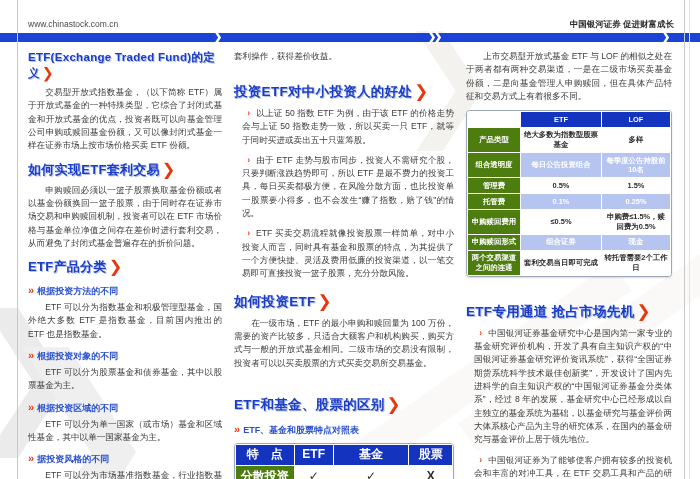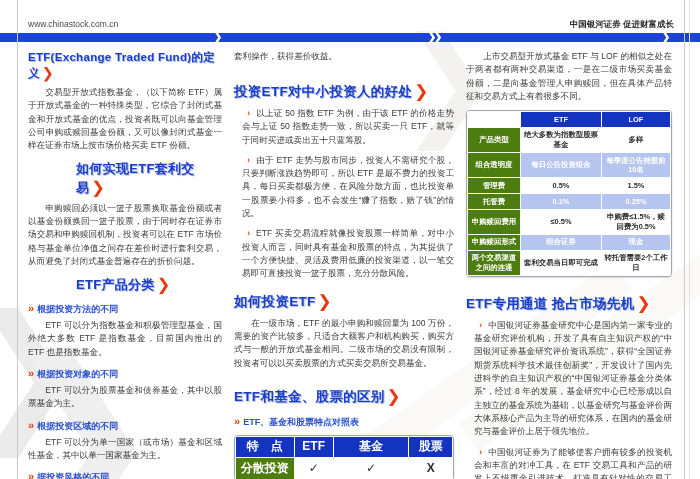--- a/index.html
+++ b/index.html
@@ -30,21 +30,21 @@
   .ws1{left:240px;top:380px;} .ws2{left:430px;top:300px;}
 
   
   .cols{position:absolute;left:28px;top:50px;width:648px;display:flex;gap:12px;z-index:1;}
   .col{position:relative;}
   .col1{width:194px;} .col2{width:220px;} .col3{width:206px;}
 
   
   .hd{color:#1b3dc6;font-weight:bold;text-shadow:1px 1px 0 #b7c5ec;letter-spacing:0.3px;margin:0 0 5px 0;}
   .hd .arr{color:#e8380d;text-shadow:none;font-size:1.25em;margin-left:2px;vertical-align:-1px;}
-  .hd-s{font-size:11.5px;} .hd-m{font-size:13px;margin-left:48px;} .hd-l{font-size:13.5px;}
+  .hd-s{font-size:11.5px;} .hd-m{font-size:13px;} .hd-l{font-size:13.5px;}
 
   
   .sub{color:#2a50cc;font-weight:bold;font-size:9px;margin:8px 0 3px 0;}
   .sub .mk{color:#e8380d;font-size:11px;letter-spacing:-1px;margin-right:4px;}
 
   
   .p{font-size:8.6px;color:#3b3b3b;line-height:1.55;margin:0 0 7px 0;text-align:justify;}
   .ind{text-indent:2em;}
   .bullet{font-size:8.6px;color:#3b3b3b;line-height:1.55;margin:0 0 7px 8px;text-align:justify;text-indent:0.6em;}
   .bullet .bm{color:#e8380d;font-weight:bold;margin-right:6px;}
@@ -55,21 +55,21 @@
   table{width:100%;border-collapse:separate;border-spacing:1px;background:#fff;}
   td,th{padding:2.5px 2px;text-align:center;vertical-align:middle;line-height:1.3;}
   .t-mid td,.t-mid th{font-size:12px;}
   .t-rgt td,.t-rgt th{font-size:7.4px;}
   th.h{background:#1434c0;color:#fff;font-weight:bold;}
   td.lbl{background:#4d7c0f;color:#fff;font-weight:bold;}
   tr.w td.c{background:#ffffff;color:#2c2c2c;font-weight:bold;}
   tr.b td.c{background:#b6c5f0;color:#ffffff;font-weight:bold;}
   .t-mid .lbl{width:27%;} .t-mid .c1{width:18%;} .t-mid .c2{width:35%;} .t-mid .c3{width:20%;}
   .t-rgt .lbl{width:26%;} .t-rgt .c1{width:40%;} .t-rgt .c2{width:34%;}
-  .mt6{margin-top:6px;} .mt10{margin-top:10px;} .mt12{margin-top:16px;}
+  .mt6{margin-top:6px;} .mt10{margin-top:10px;} .mt12{margin-top:24px;}
 </style>
 </head>
 <body>
 
 <div class="page">
   <span class="wm wm1">❯</span>
   <span class="wm wm2">❯</span>
   <span class="wm wm3">❯</span>
   <div class="wm-strip ws1"></div>
   <div class="wm-strip ws2"></div>

